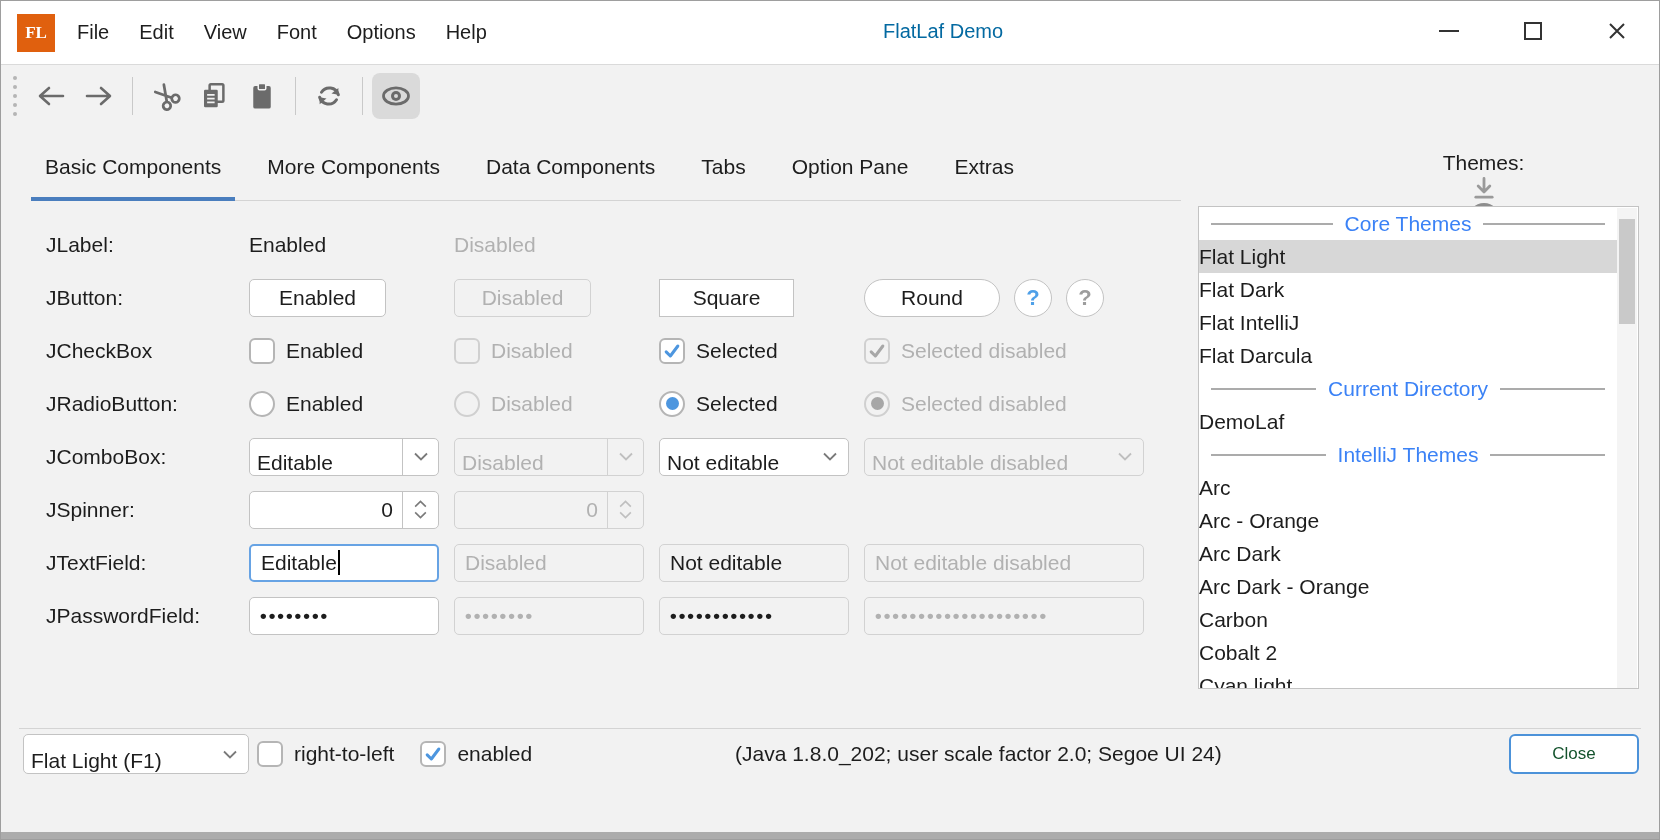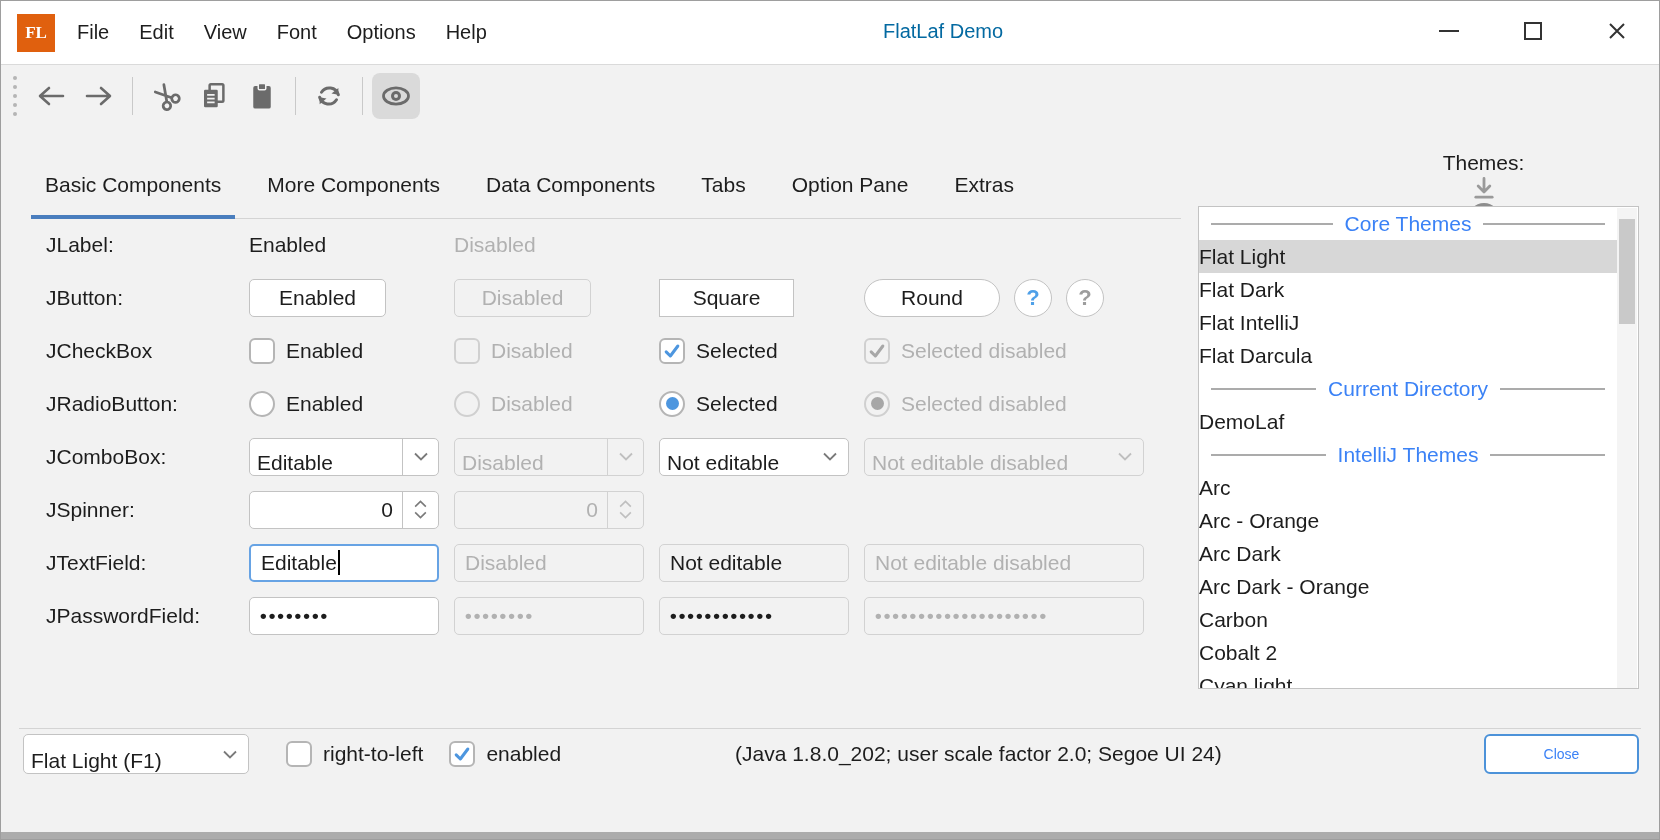--- a/index.html
+++ b/index.html
@@ -25,21 +25,21 @@
   .win-controls { position:absolute; right:0; top:0; height:60px; display:flex; }
   .win-btn { width:84px; height:60px; display:flex; align-items:center; justify-content:center; }
   
   .toolbar { height:62px; display:flex; align-items:center; padding-left:10px; background:#f2f2f2; }
   .grip { display:flex; flex-direction:column; gap:5px; margin:0 10px 0 2px; }
   .grip i { width:4px; height:4px; border-radius:50%; background:#b5b5b5; }
   .tbtn { width:48px; height:46px; display:flex; align-items:center; justify-content:center; border-radius:8px; }
   .tbtn.toggled { background:#dadada; }
   .tsep { width:1px; height:38px; background:#c9c9c9; margin:0 9px; }
   
-  .tabbar { position:absolute; left:30px; top:150px; width:1150px; height:68px;
+  .tabbar { position:absolute; left:30px; top:132px; width:1150px; height:68px;
             display:flex; column-gap:18px; border-bottom:1px solid #d4d4d4; }
   .tab { padding:0 14px; font-size:21px; display:flex; align-items:center; position:relative; }
   .tab.active::after { content:""; position:absolute; left:0; right:0; bottom:-1px; height:4px; background:#4a7ebe; }
   
   .content { position:absolute; left:45px; top:217px; display:grid;
              grid-template-columns:203px 205px 205px 205px 280px;
              grid-auto-rows:53px; align-items:center; font-size:21px; }
   .rowlabel { color:#1d1d1d; }
   .dim { color:#b1b1b1; }
   .btn { height:38px; width:137px; background:#fff; border:1px solid #c3c3c3; border-radius:5px;
@@ -95,27 +95,27 @@
   .tl-row { height:33px; display:flex; align-items:center; white-space:nowrap; }
   .tl-row.selected { background:#d7d7d7; }
   .tl-sep { color:#3b82f6; padding:0 12px; gap:12px; }
   .tl-sep::before, .tl-sep::after { content:""; flex:1; height:2px; background:#ababab; }
   .vscroll { position:absolute; right:1px; top:1px; width:20px; height:481px; background:#f4f4f4; }
   .vthumb { position:absolute; left:2px; top:11px; width:16px; height:105px; background:#c9c9c9; }
   
   .status-sep { position:absolute; left:18px; right:18px; top:727px; height:1px; background:#d4d4d4; }
   .statusbar { position:absolute; left:22px; top:733px; width:1616px; height:40px;
                display:flex; align-items:center; font-size:21px; }
-  .combo.lnf { width:226px; height:40px; margin-right:37px; }
+  .combo.lnf { width:226px; height:40px; margin-right:8px; }
   .statusbar .ck { margin-right:26px; }
   .status-text { position:absolute; left:712px; top:0; height:40px; display:flex; align-items:center; }
-  .close-btn { position:absolute; right:0; top:0; width:155px; height:40px; background:#fff;
-               border:2px solid #4c92d9; border-radius:6px; font-size:14px;
+  .close-btn { position:absolute; right:0; top:0; width:130px; height:40px; background:#fff;
+               border:2px solid #4c92d9; border-radius:6px; font-size:17px;
                display:flex; align-items:center; justify-content:center;
-               font-family:"Liberation Sans", sans-serif; color:#3b82f6; }
+               font-family:"Liberation Sans", sans-serif; color:#14532d; }
   .bottom-edge { position:absolute; left:0; right:0; bottom:0; height:7px; background:#acacac; }
   svg { display:block; }
 </style>
 </head>
 <body>
 
 <div class="titlebar">
   <div class="logo">FL</div>
   <div class="menubar">
     <div class="menu-item">File</div>

